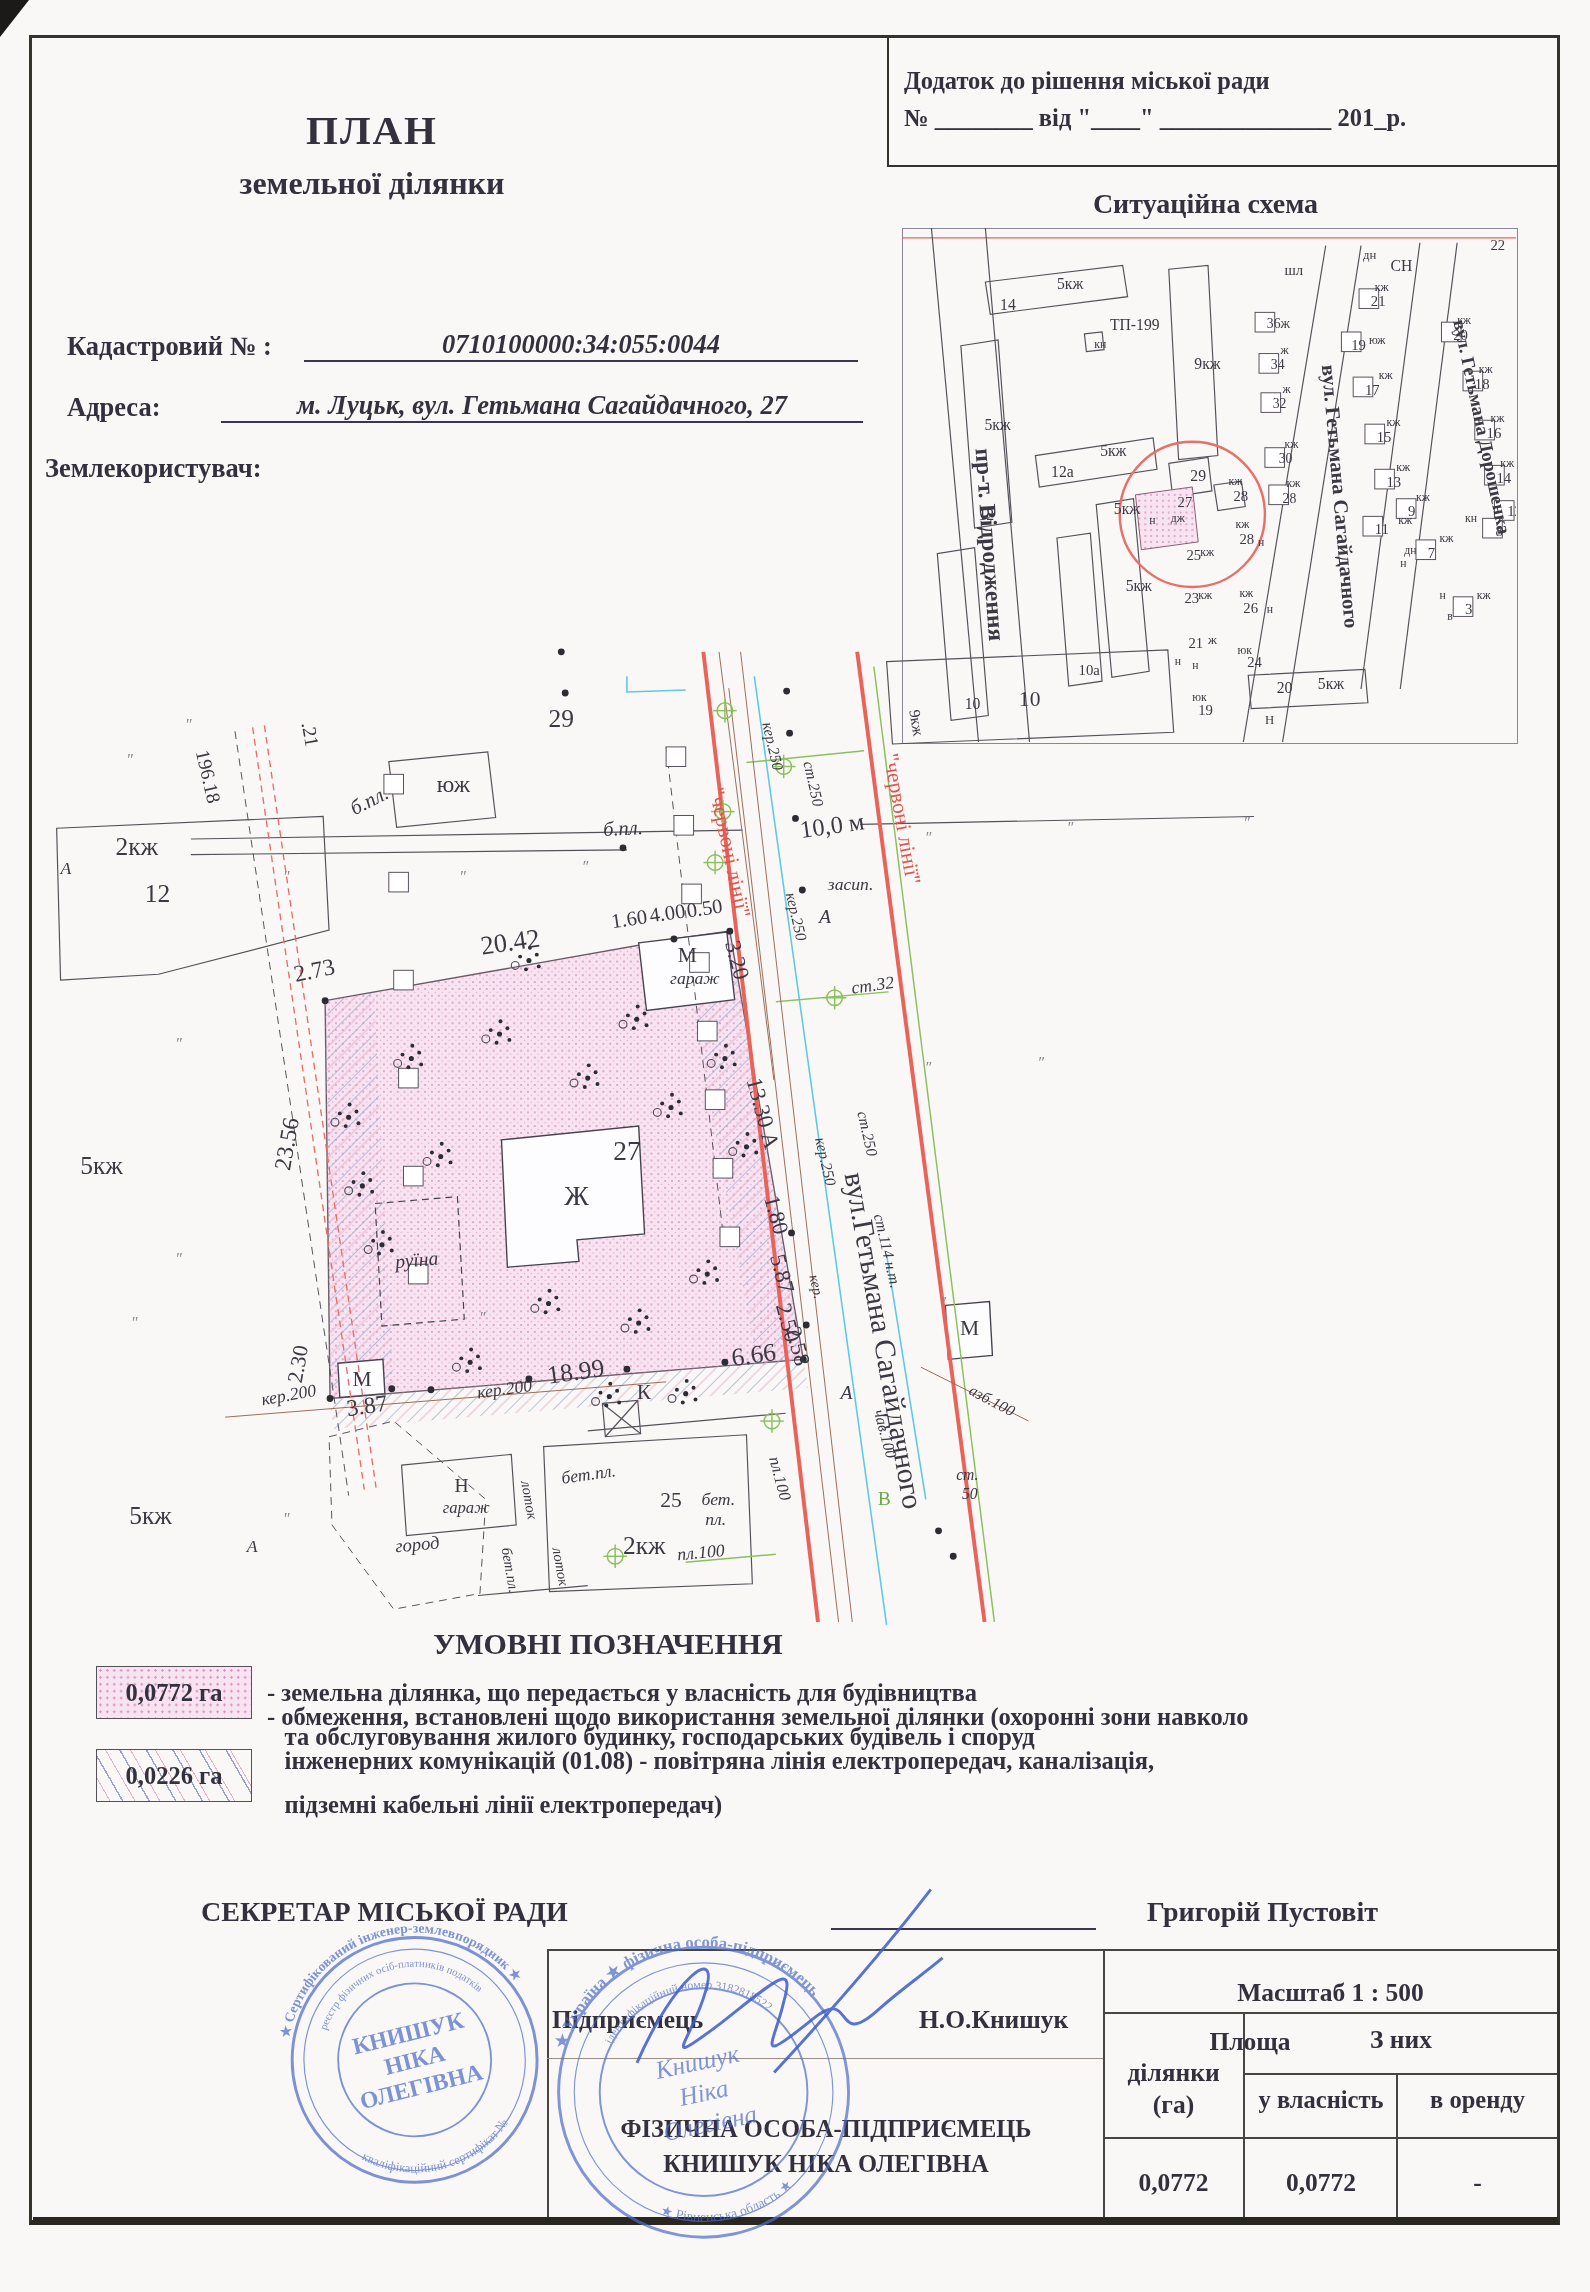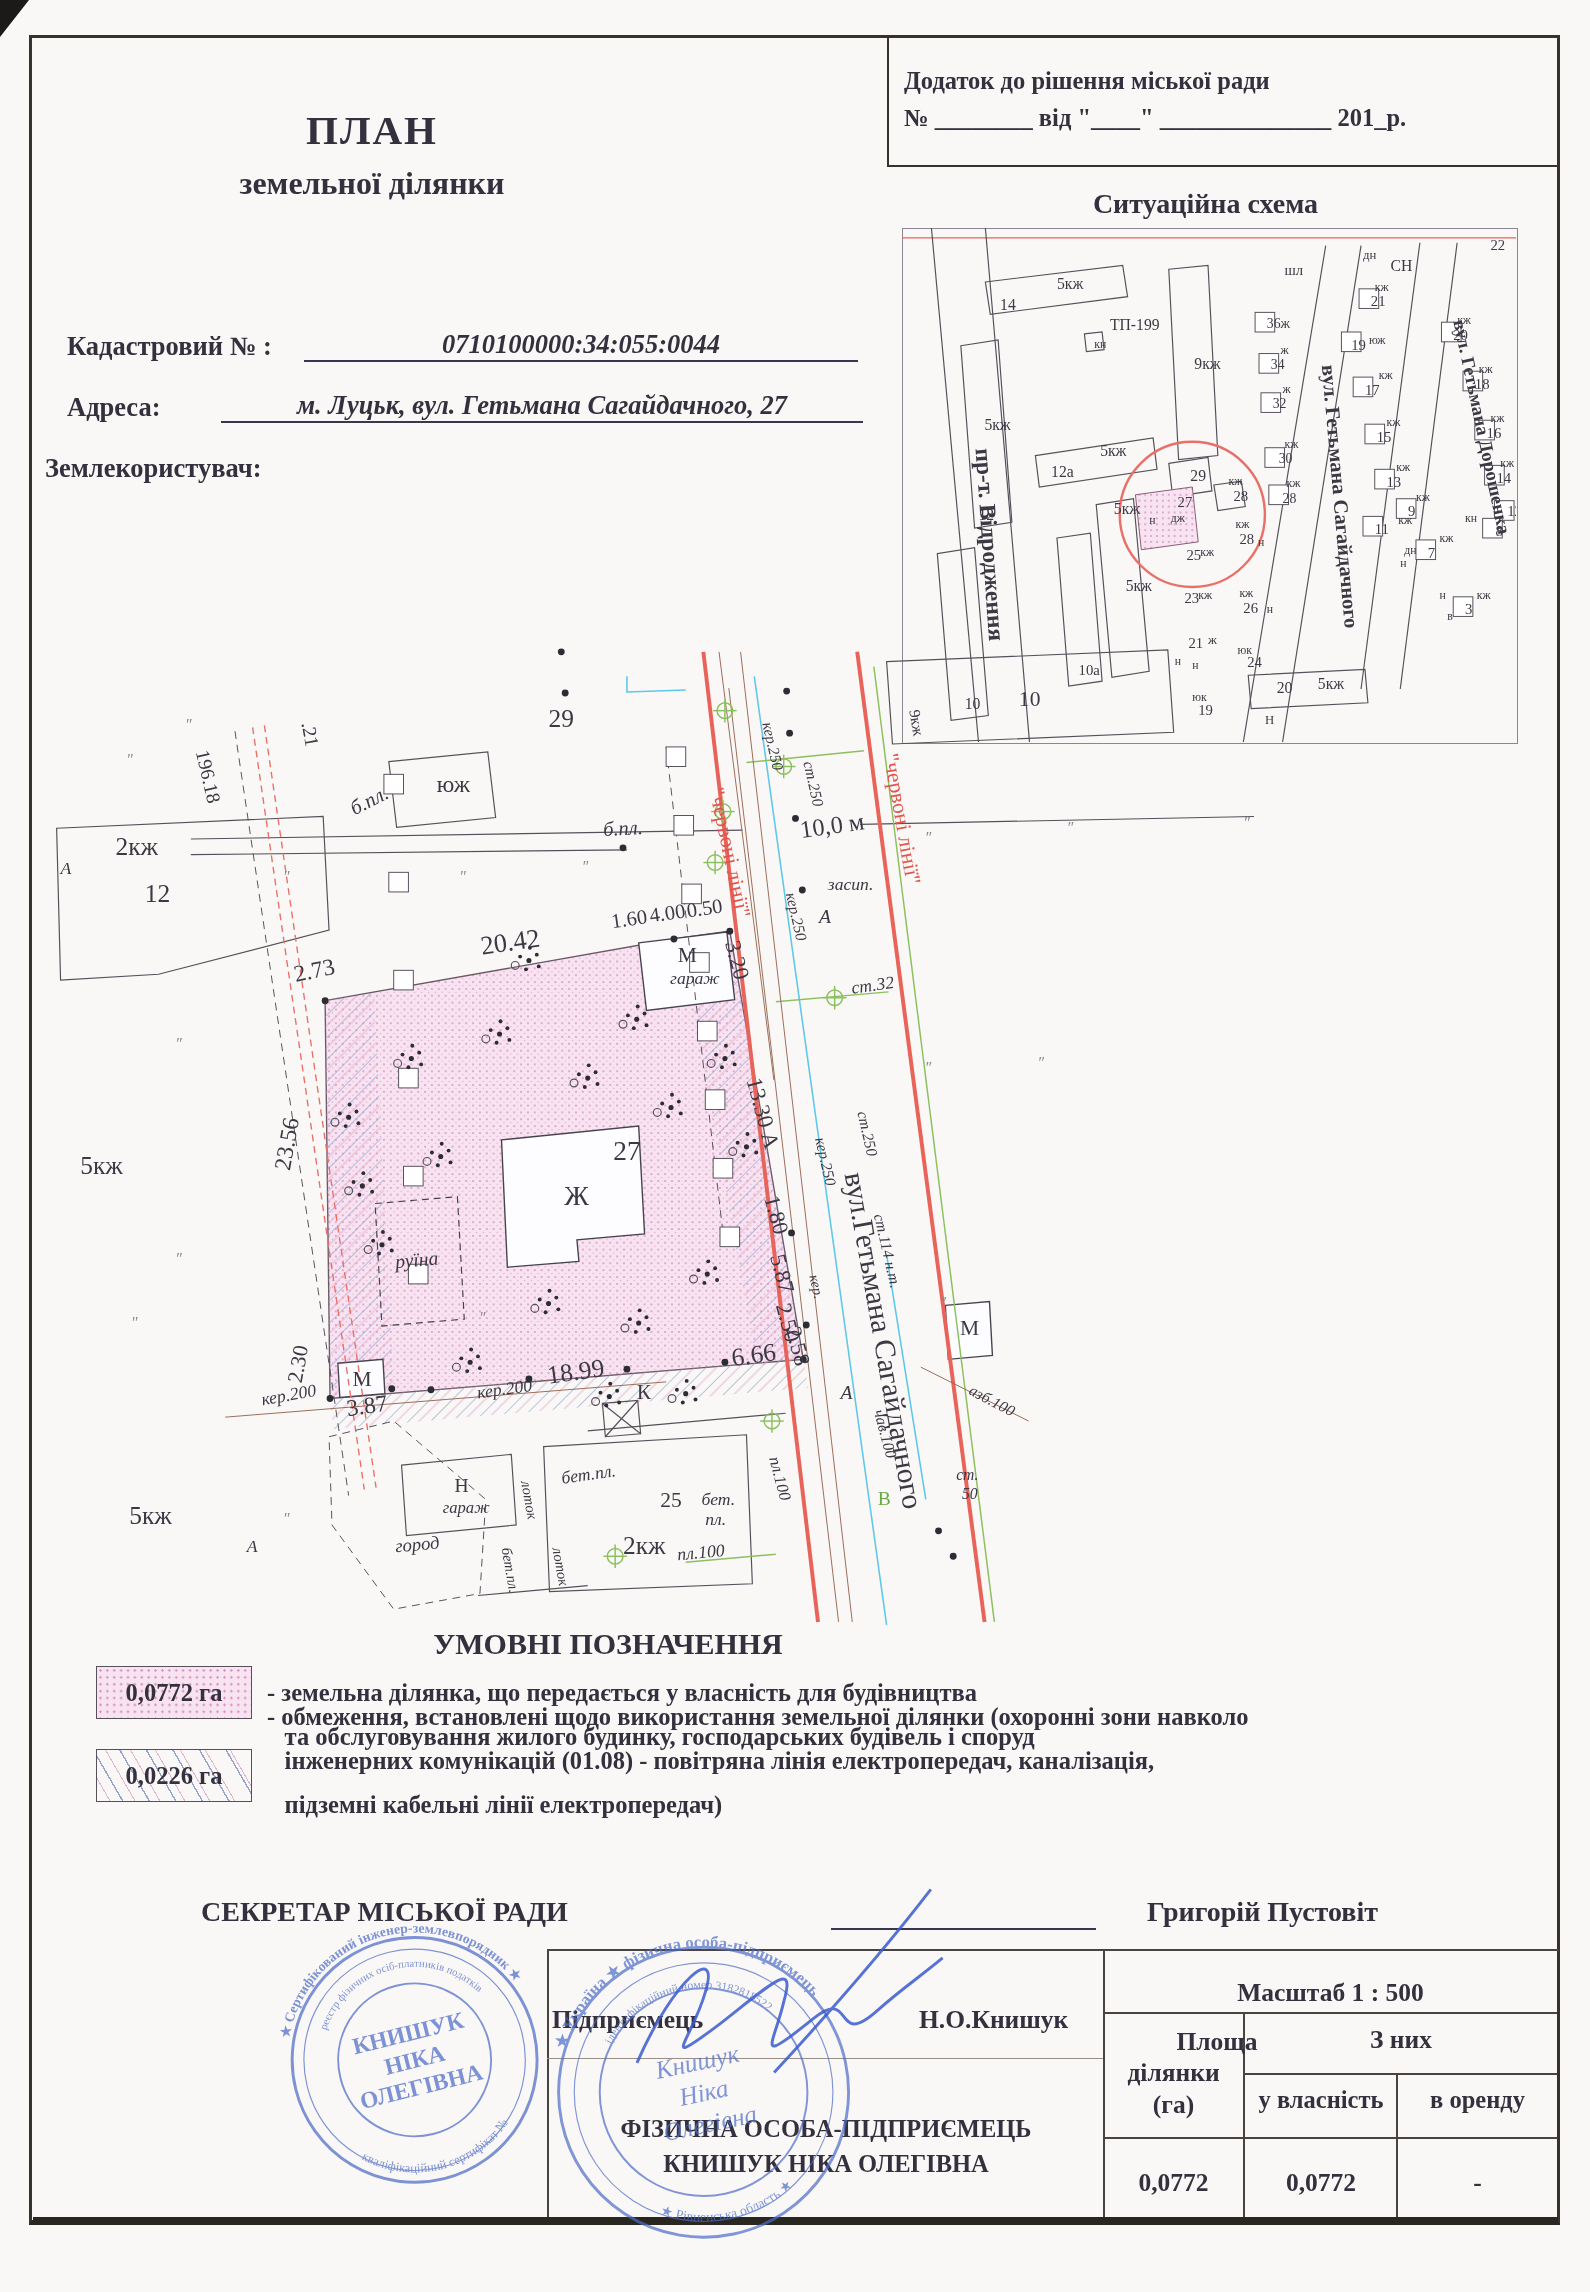--- a/index.html
+++ b/index.html
@@ -50,21 +50,21 @@
   #tb-v2{left:1103px;top:1949px;width:2px;height:272px;}
   #tb-h1{left:1103px;top:2012px;width:454px;height:2px;}
   #tb-v3{left:1243px;top:2012px;width:2px;height:208px;}
   #tb-h2{left:1243px;top:2073px;width:314px;height:2px;}
   #tb-v4{left:1396px;top:2073px;width:2px;height:147px;}
   #tb-h3{left:1103px;top:2137px;width:454px;height:2px;}
   #tb-h4{left:547px;top:2058px;width:556px;height:1px;background:#9a8f86;}
   #tb-bottom{left:33px;top:2217px;width:1525px;height:5.9px;background:#2a2620;}
   .tcell{font-size:25.5px;font-weight:bold;}
   #t-scale{left:1105px;top:1970px;width:451px;margin-top:8px;}
-  #t-area1{left:1137px;top:2027px;width:160px;}
+  #t-area1{left:1170px;top:2027px;width:160px;}
   #t-area2{left:1105px;top:2058px;width:137px;}
   #t-area3{left:1105px;top:2090px;width:137px;}
   #t-ofthem{left:1245px;top:2025px;width:312px;}
   #t-own{left:1245px;top:2086px;width:152px;font-size:24.5px;}
   #t-lease{left:1398px;top:2086px;width:159px;font-size:24.5px;}
   #t-v-area{left:1105px;top:2168px;width:137px;}
   #t-v-own{left:1245px;top:2168px;width:152px;}
   #t-v-lease{left:1398px;top:2168px;width:159px;}
   #t-entr{left:552px;top:2005px;}
   #t-entr-n{left:919px;top:2005px;}

